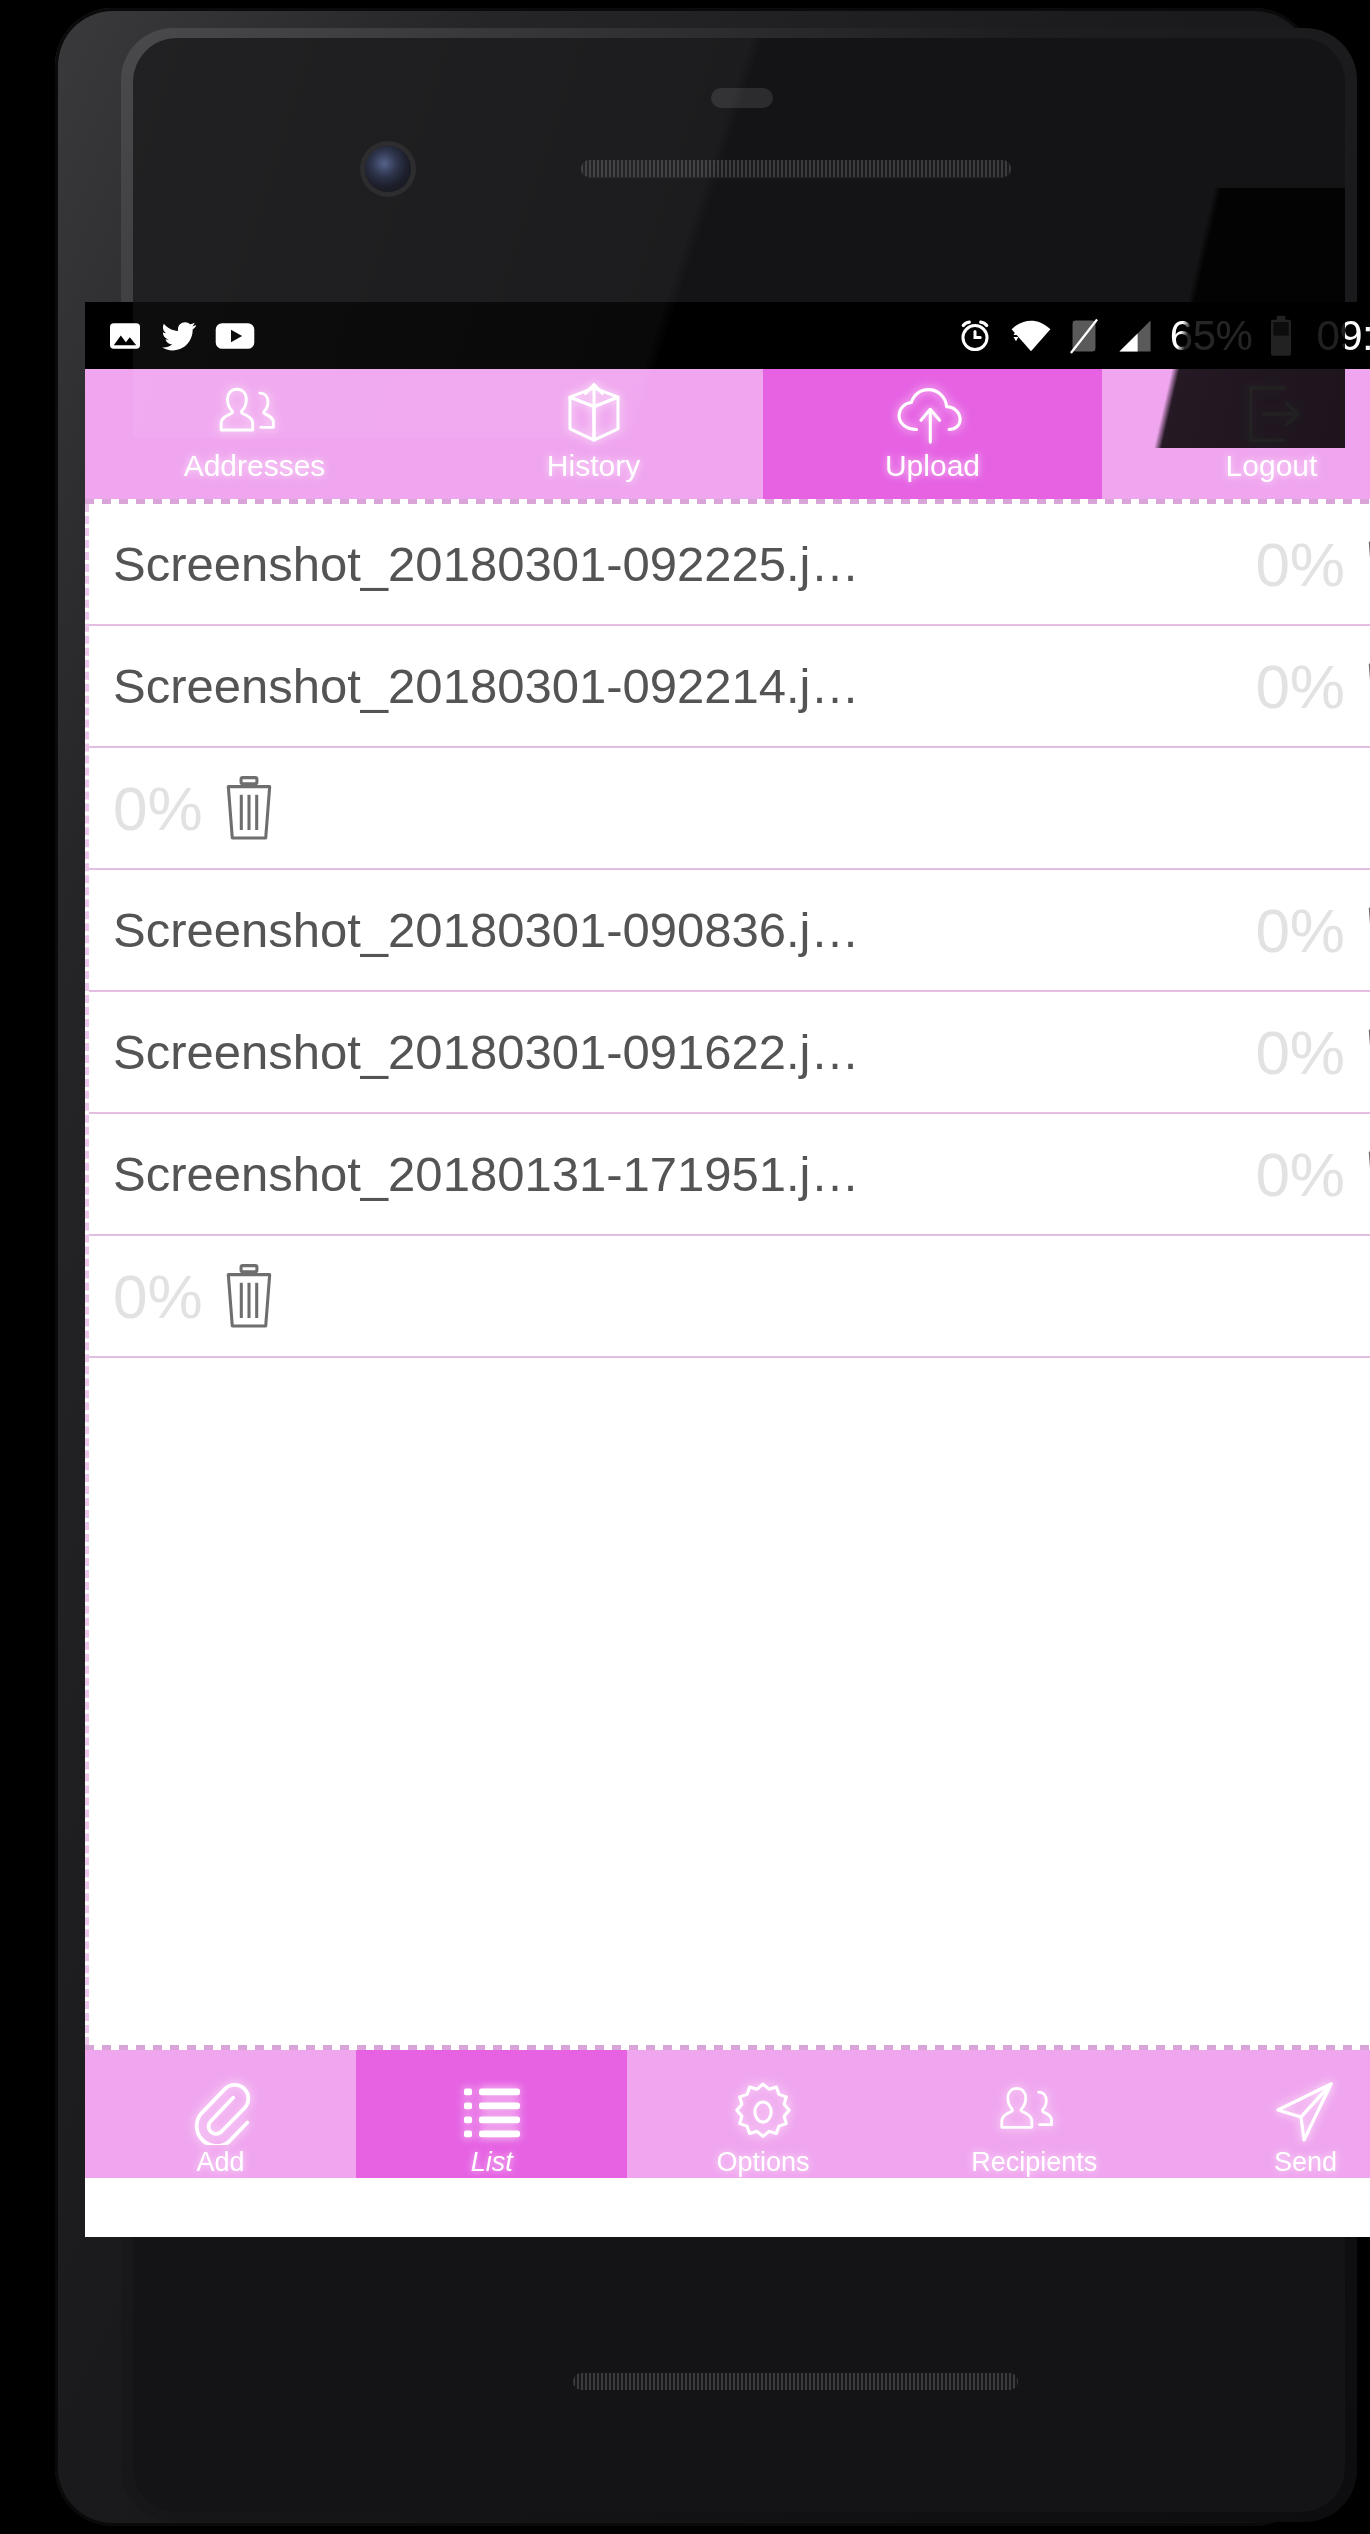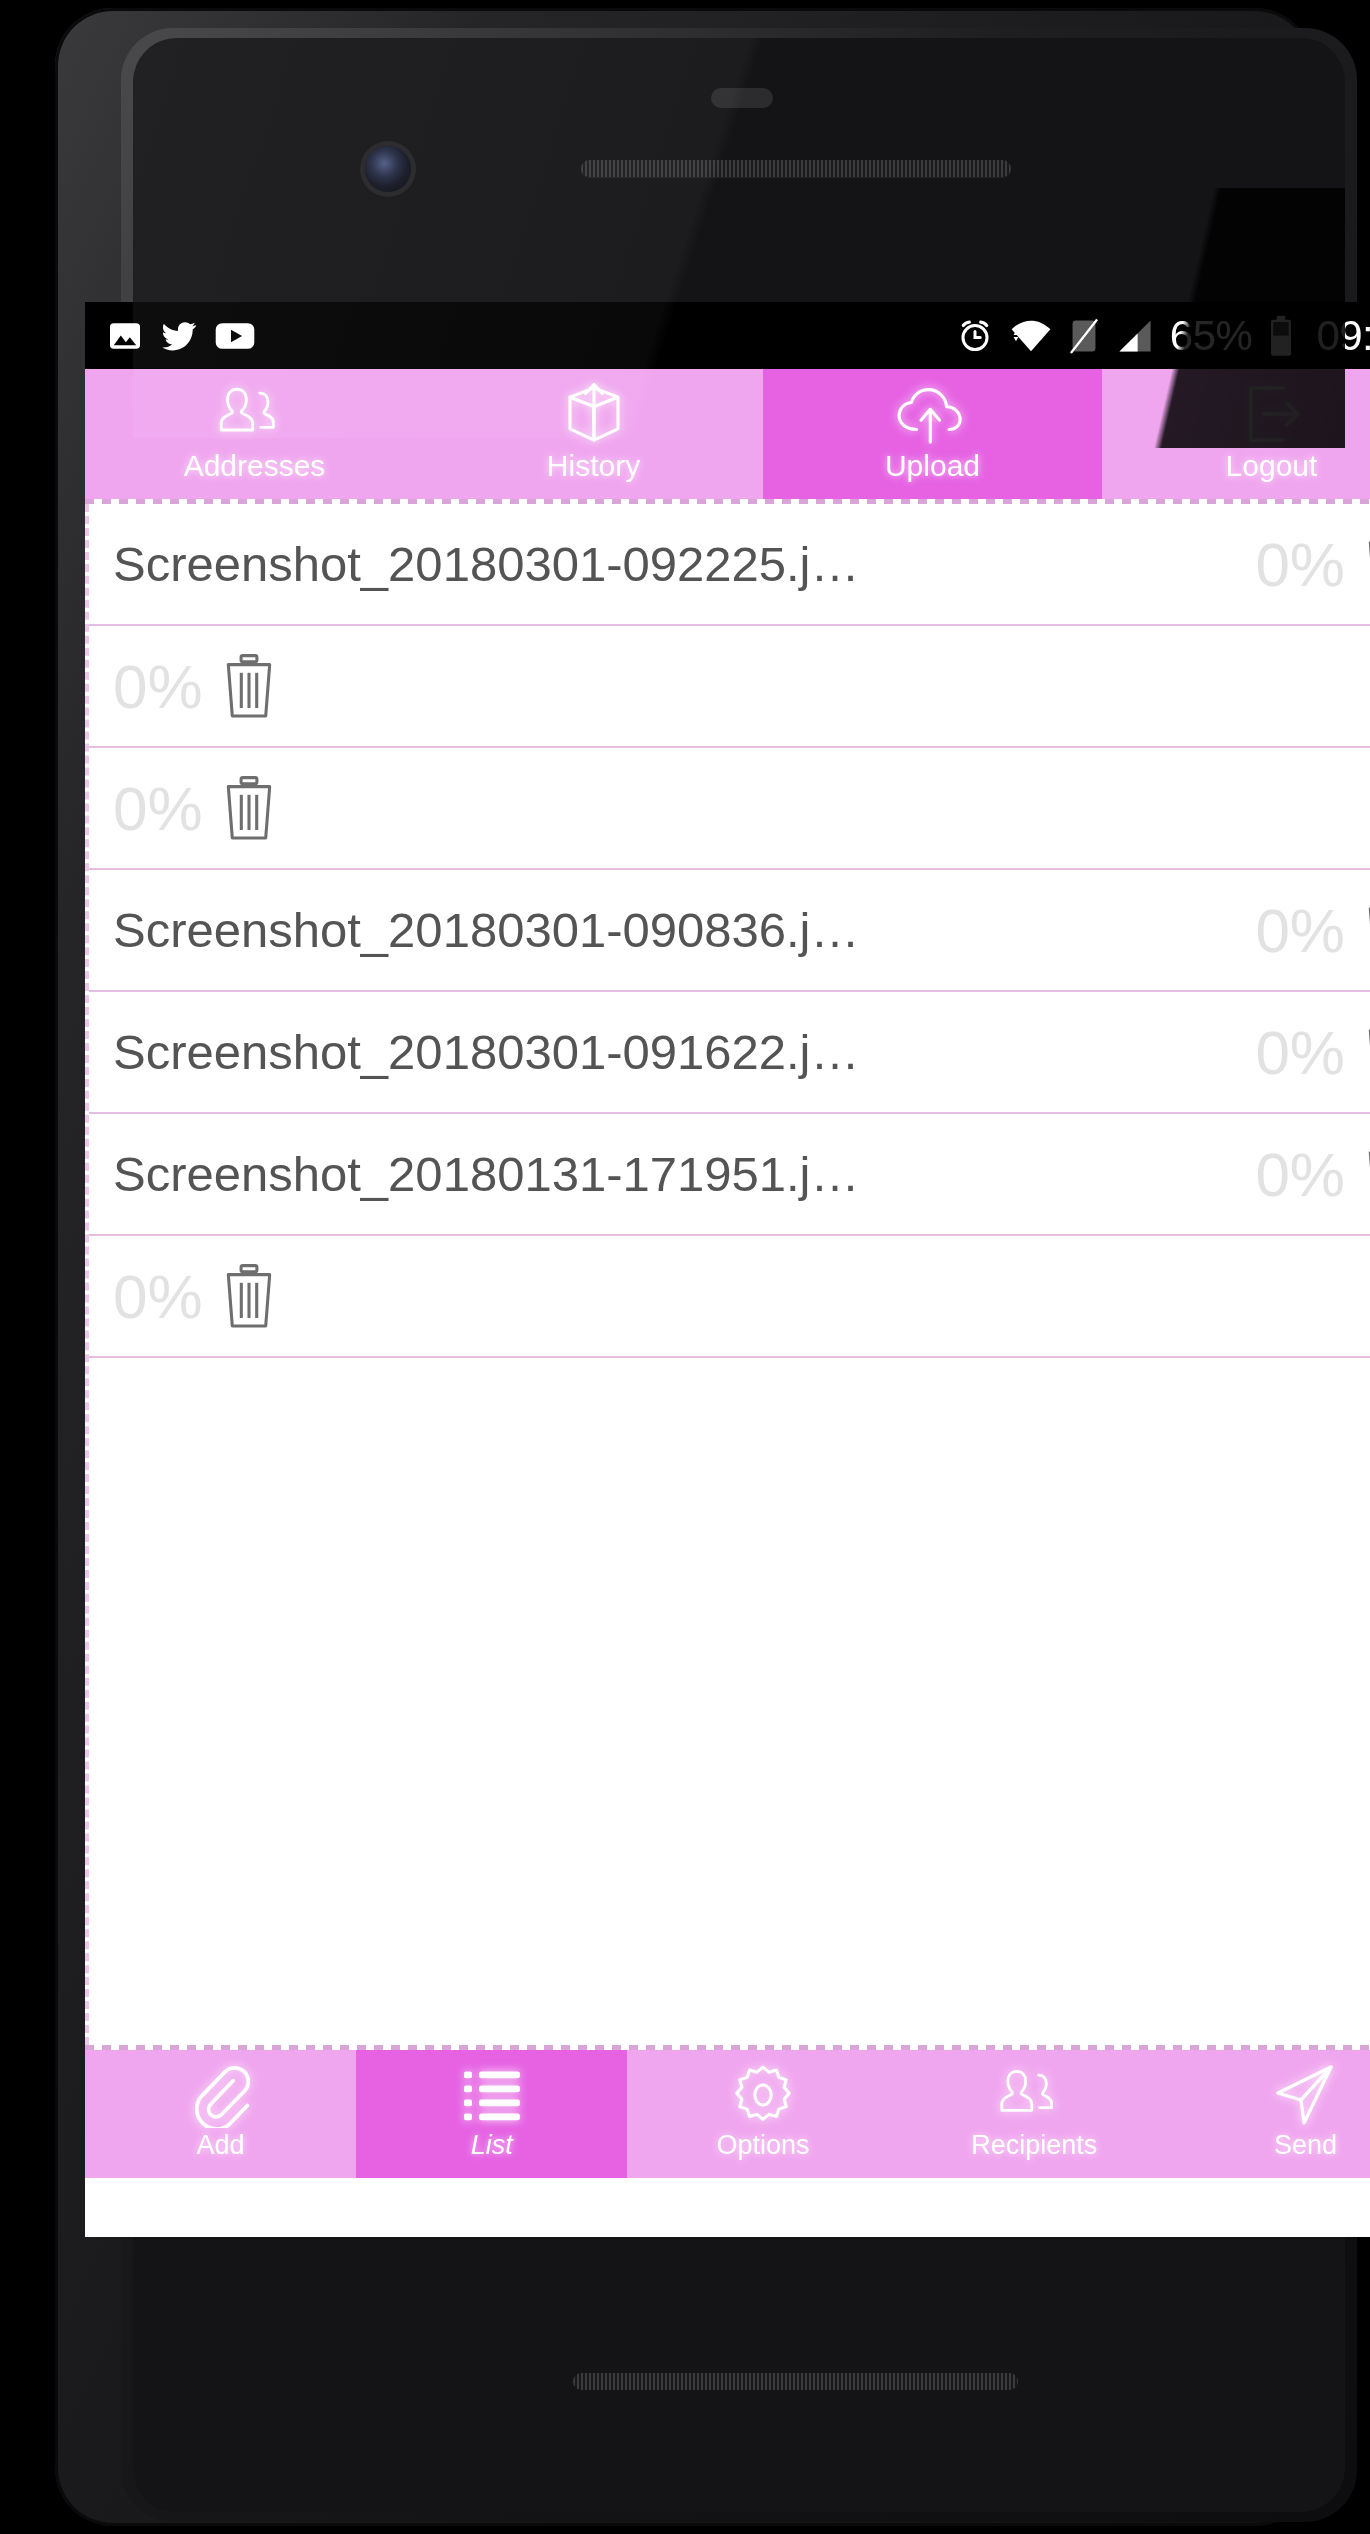--- a/index.html
+++ b/index.html
@@ -234,21 +234,21 @@
   #bottom-navbar {
     display: flex;
     height: 128px;
     background: #f0a6ef;
   }
   .bottom-tab {
     flex: 1;
     display: flex;
     flex-direction: column;
     align-items: center;
-    justify-content: flex-start;
+    justify-content: flex-end;
     padding-top: 10px;
     box-sizing: border-box;
     background: #f0a6ef;
   }
   .bottom-tab.selected { background: #e662e3; font-style: italic; }
   .bottom-tab .tab-icon {
     height: 70px;
     display: flex;
     align-items: center;
     justify-content: center;
@@ -396,20 +396,21 @@
           <rect x="9.4" y="1.2" width="7.2" height="2.8" rx="0.8" fill="none" stroke="#6e6e6e" stroke-width="1.4"></rect>
           <path d="M3.6 5.3 H22.4 L20.6 28.6 H5.4 Z" fill="none" stroke="#6e6e6e" stroke-width="1.4" stroke-linejoin="round"></path>
           <line x1="9.5" y1="9" x2="9.5" y2="25" stroke="#6e6e6e" stroke-width="1.4"></line>
           <line x1="13" y1="9" x2="13" y2="25" stroke="#6e6e6e" stroke-width="1.4"></line>
           <line x1="16.5" y1="9" x2="16.5" y2="25" stroke="#6e6e6e" stroke-width="1.4"></line>
         </svg>
       </span>
     </div>
 
     <div class="file-row">
+      <span class="file-name">Screenshot_20180301-092214.j…</span>
       <span class="file-progress">0%</span>
       <span class="file-delete">
         <svg width="58" height="66" viewBox="0 0 26 30">
           <rect x="9.4" y="1.2" width="7.2" height="2.8" rx="0.8" fill="none" stroke="#6e6e6e" stroke-width="1.4"></rect>
           <path d="M3.6 5.3 H22.4 L20.6 28.6 H5.4 Z" fill="none" stroke="#6e6e6e" stroke-width="1.4" stroke-linejoin="round"></path>
           <line x1="9.5" y1="9" x2="9.5" y2="25" stroke="#6e6e6e" stroke-width="1.4"></line>
           <line x1="13" y1="9" x2="13" y2="25" stroke="#6e6e6e" stroke-width="1.4"></line>
           <line x1="16.5" y1="9" x2="16.5" y2="25" stroke="#6e6e6e" stroke-width="1.4"></line>
         </svg>
       </span>

